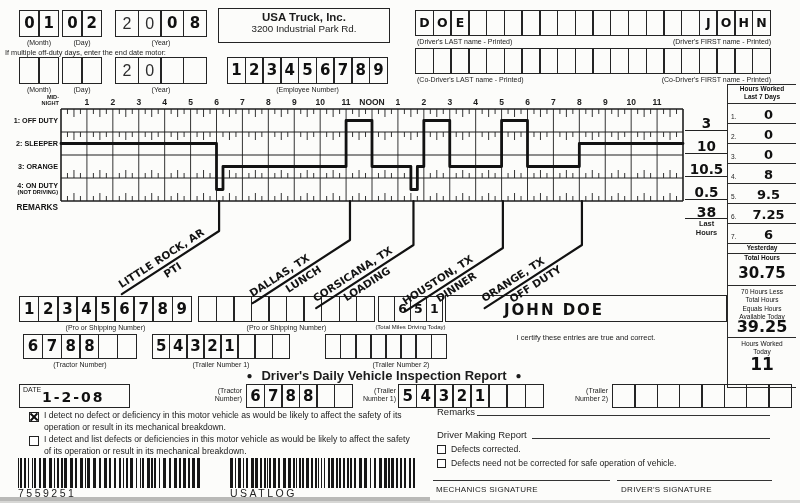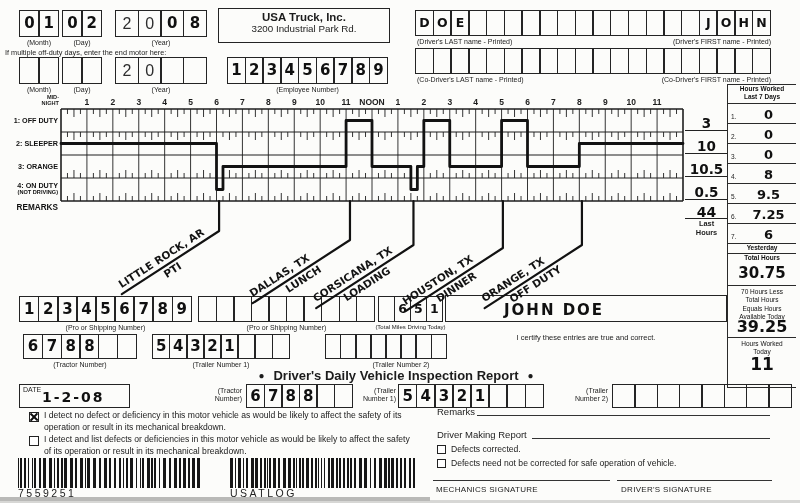--- a/index.html
+++ b/index.html
@@ -69,21 +69,21 @@
         <span class="hw">0</span>
       </div>
       <div class="cell">
         <span class="hw">8</span>
       </div>
     </div>
   <div class="abs lab" style="left:19px;top:39px;width:40px">(Month)</div>
   <div class="abs lab" style="left:62px;top:39px;width:40px">(Day)</div>
   <div class="abs lab" style="left:115px;top:39px;width:92px">(Year)</div>
 
-  <div class="abs" style="left:5px;top:48px;font-size:7.3px">If multiple off-duty days, enter the end motor here:</div>
+  <div class="abs" style="left:5px;top:48px;font-size:7.3px">If multiple off-duty days, enter the end date motor:</div>
 
   <div class="abs boxrow" style="left:19px;top:57px;width:40px;height:27px">
       <div class="cell">
         <span class="hw"></span>
       </div>
       <div class="cell">
         <span class="hw"></span>
       </div>
     </div>
   <div class="abs boxrow" style="left:62px;top:57px;width:40px;height:27px">
@@ -283,21 +283,21 @@
   <div class="abs rowlab" style="left:0;top:162px;width:58px">3: ORANGE</div>
   <div class="abs rowlab" style="left:0;top:181px;width:58px">4: ON DUTY</div>
   <div class="abs rowlab" style="left:0;top:189px;width:58px;font-size:5.6px">(NOT DRIVING)</div>
   <div class="abs rowlab" style="left:0;top:203px;width:58px;font-size:8.2px">REMARKS</div>
 
   <div class="abs rt" style="left:685px;top:114px;width:43px;height:17px"><span class="hw">3</span></div>
   <div class="abs rt" style="left:685px;top:137px;width:43px;height:17px"><span class="hw">10</span></div>
   <div class="abs rt" style="left:685px;top:160px;width:43px;height:17px"><span class="hw">10.5</span></div>
   <div class="abs rt" style="left:685px;top:183px;width:43px;height:17px"><span class="hw">0.5</span></div>
   <div class="abs" style="left:685px;top:203px;width:43px;text-align:center">
-    <div class="rt" style="height:16px"><span class="hw" style="font-size:14px">44</span></div>
+    <div class="rt" style="height:16px"><span class="hw" style="font-size:14px">38</span></div>
     <div style="font-size:7.4px;font-weight:700">Last</div>
     <div style="font-size:7.4px;font-weight:700">Hours</div>
   </div>
 
   <div class="abs" style="left:727px;top:84px;width:69px;height:304px;border-left:1.3px solid #2a2a2a;border-top:1.2px solid #2a2a2a;border-bottom:1.4px solid #2a2a2a">
     <div class="sb-lab" style="height:19px;border-bottom:1.2px solid #2a2a2a">
       <div>Hours Worked</div>
       <div>Last 7 Days</div>
     </div>
     <div class="sb-row" style="height:20px">
@@ -498,21 +498,21 @@
       </div>
       <div class="cell">
         <span class="hw"></span>
       </div>
       <div class="cell">
         <span class="hw"></span>
       </div>
     </div>
   <div class="abs lab" style="left:340px;top:361px;width:122px">(Trailer Number 2)</div>
 
-  <div class="abs" style="left:156px;top:368px;width:480px;text-align:center;font-weight:700;font-size:13px">
+  <div class="abs" style="left:144px;top:368px;width:480px;text-align:center;font-weight:700;font-size:13px">
     <span style="font-size:10px;vertical-align:1px;margin-right:9px">●</span><span>Driver's Daily Vehicle Inspection Report</span><span style="font-size:10px;vertical-align:1px;margin-left:9px">●</span>
   </div>
 
   <div class="abs" style="left:19px;top:384px;width:111px;height:24px;border:1.6px solid #242424">
     <span style="position:absolute;left:3px;top:1px;font-size:7px">DATE</span>
     <span class="hw" style="font-size:14px;letter-spacing:2px;position:absolute;left:22px;top:4px">1-2-08</span>
   </div>
   <div class="abs lab2" style="left:200px;top:387px;width:42px">
     <div>(Tractor</div>
     <div>Number)</div>

